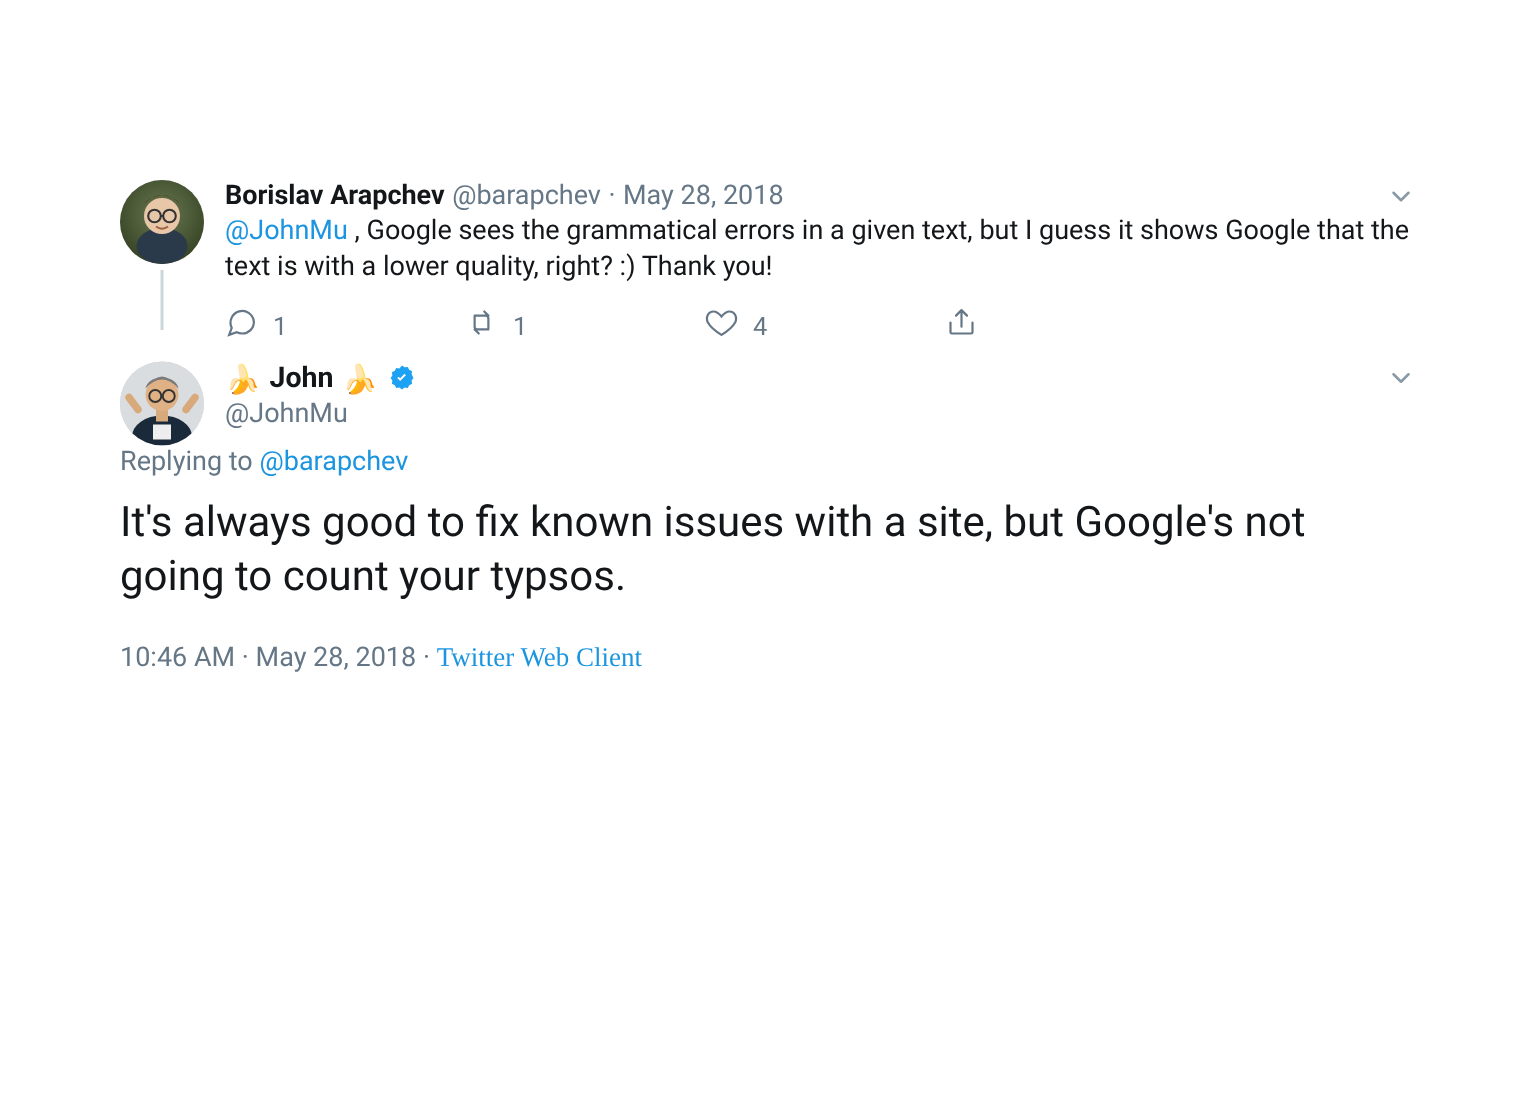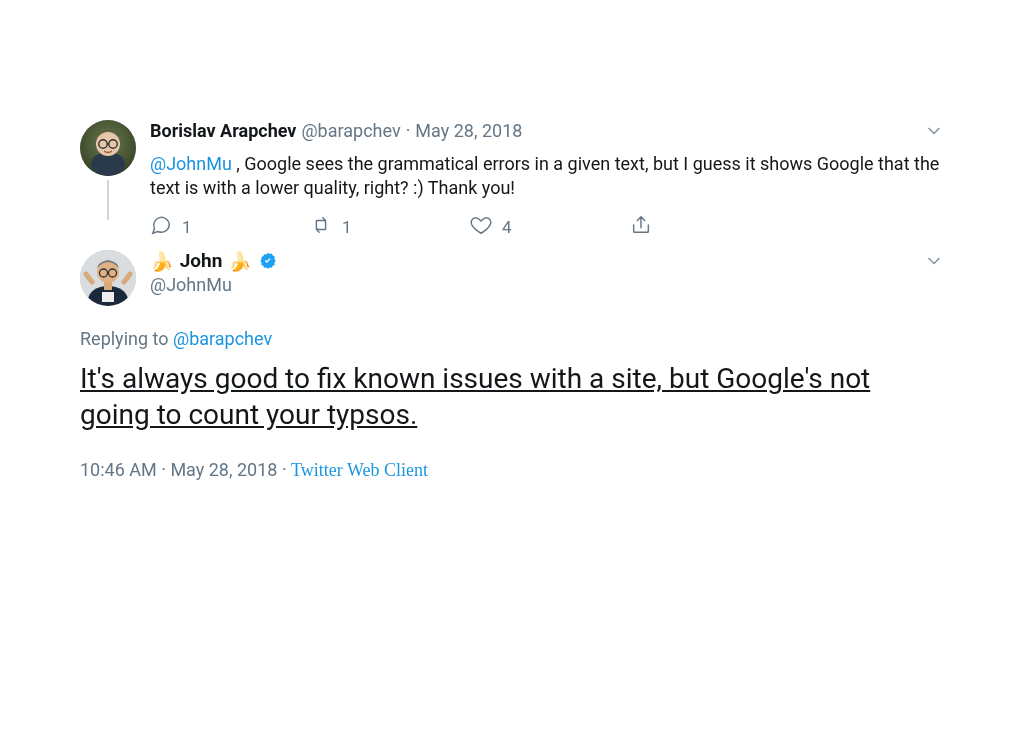--- a/index.html
+++ b/index.html
@@ -69,21 +69,21 @@
   }
   .caret {
     margin-left: auto;
     color: #8899a6;
     display: inline-flex;
   }
   .parent-text {
     font-size: 18px;
     line-height: 24px;
     color: #14171a;
-    margin-top: 10px;
+    margin-top: 0;
   }
   .mention { color: #1b95e0; }
   .actions {
     display: flex;
     align-items: center;
     margin-top: 14px;
     color: #657786;
     font-size: 17px;
     gap: 0;
   }
@@ -126,31 +126,29 @@
   .verified {
     width: 20px;
     height: 20px;
     display: inline-flex;
   }
   .emoji {
     font-size: 19px;
     line-height: 1;
   }
   .replying {
-    margin-top: 22px;
     font-size: 18px;
     color: #657786;
   }
   .main-text {
     margin-top: 12px;
     font-size: 28px;
     line-height: 36px;
     color: #14171a;
     letter-spacing: 0;
-    text-decoration: underline;
   }
   .meta {
     margin-top: 26px;
     font-size: 18px;
     color: #657786;
   }
   .meta .source { color: #1b95e0; font-family: Liberation Serif, serif; }
 </style>
 </head>
 <body>

